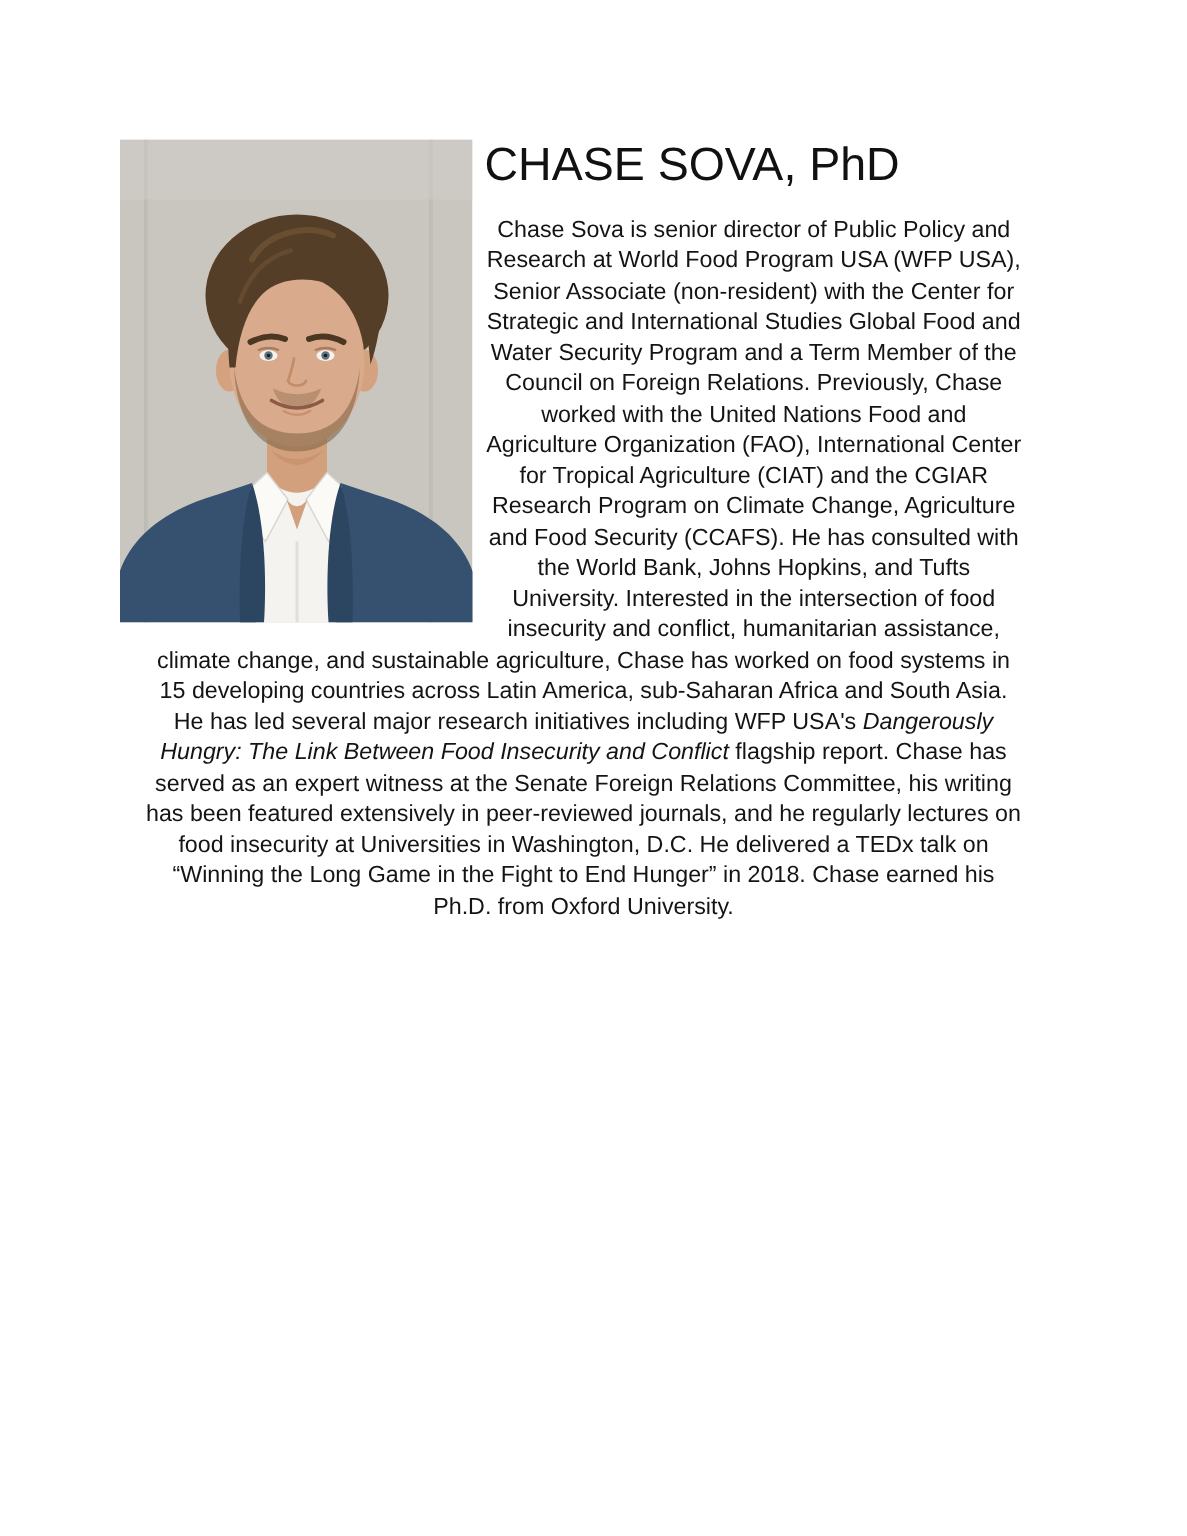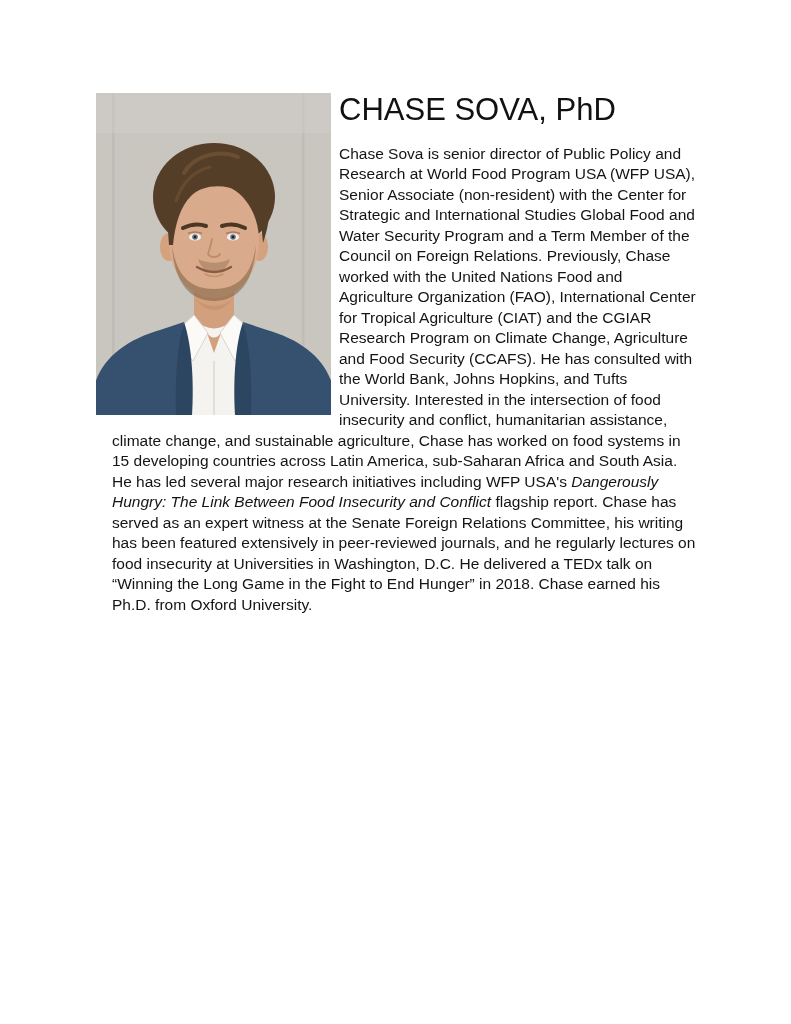--- a/index.html
+++ b/index.html
@@ -11,21 +11,21 @@
     position: relative;
     width: 791px;
     height: 1024px;
     background: #ffffff;
     overflow: hidden;
     font-family: "Liberation Sans", "DejaVu Sans", sans-serif;
     color: #141414;
   }
   .content {
     position: absolute;
-    left: 96px;
+    left: 80px;
     top: 93px;
     width: 618px;
   }
   .portrait {
     float: left;
     width: 235px;
     height: 322px;
     margin: 0 8px 2px 0;
     padding: 0;
   }
@@ -39,21 +39,21 @@
     font-size: 31px;
     font-weight: 400;
     line-height: 1.12;
     letter-spacing: 0;
     color: #111111;
   }
   .bio {
     margin: 16px;
     font-size: 15.5px;
     line-height: 20.5px;
-    text-align: left;
+    text-align: center;
   }
   .bio em {
     font-style: italic;
   }
 </style>
 </head>
 <body>
 
 <div class="page">
   <div class="content">

